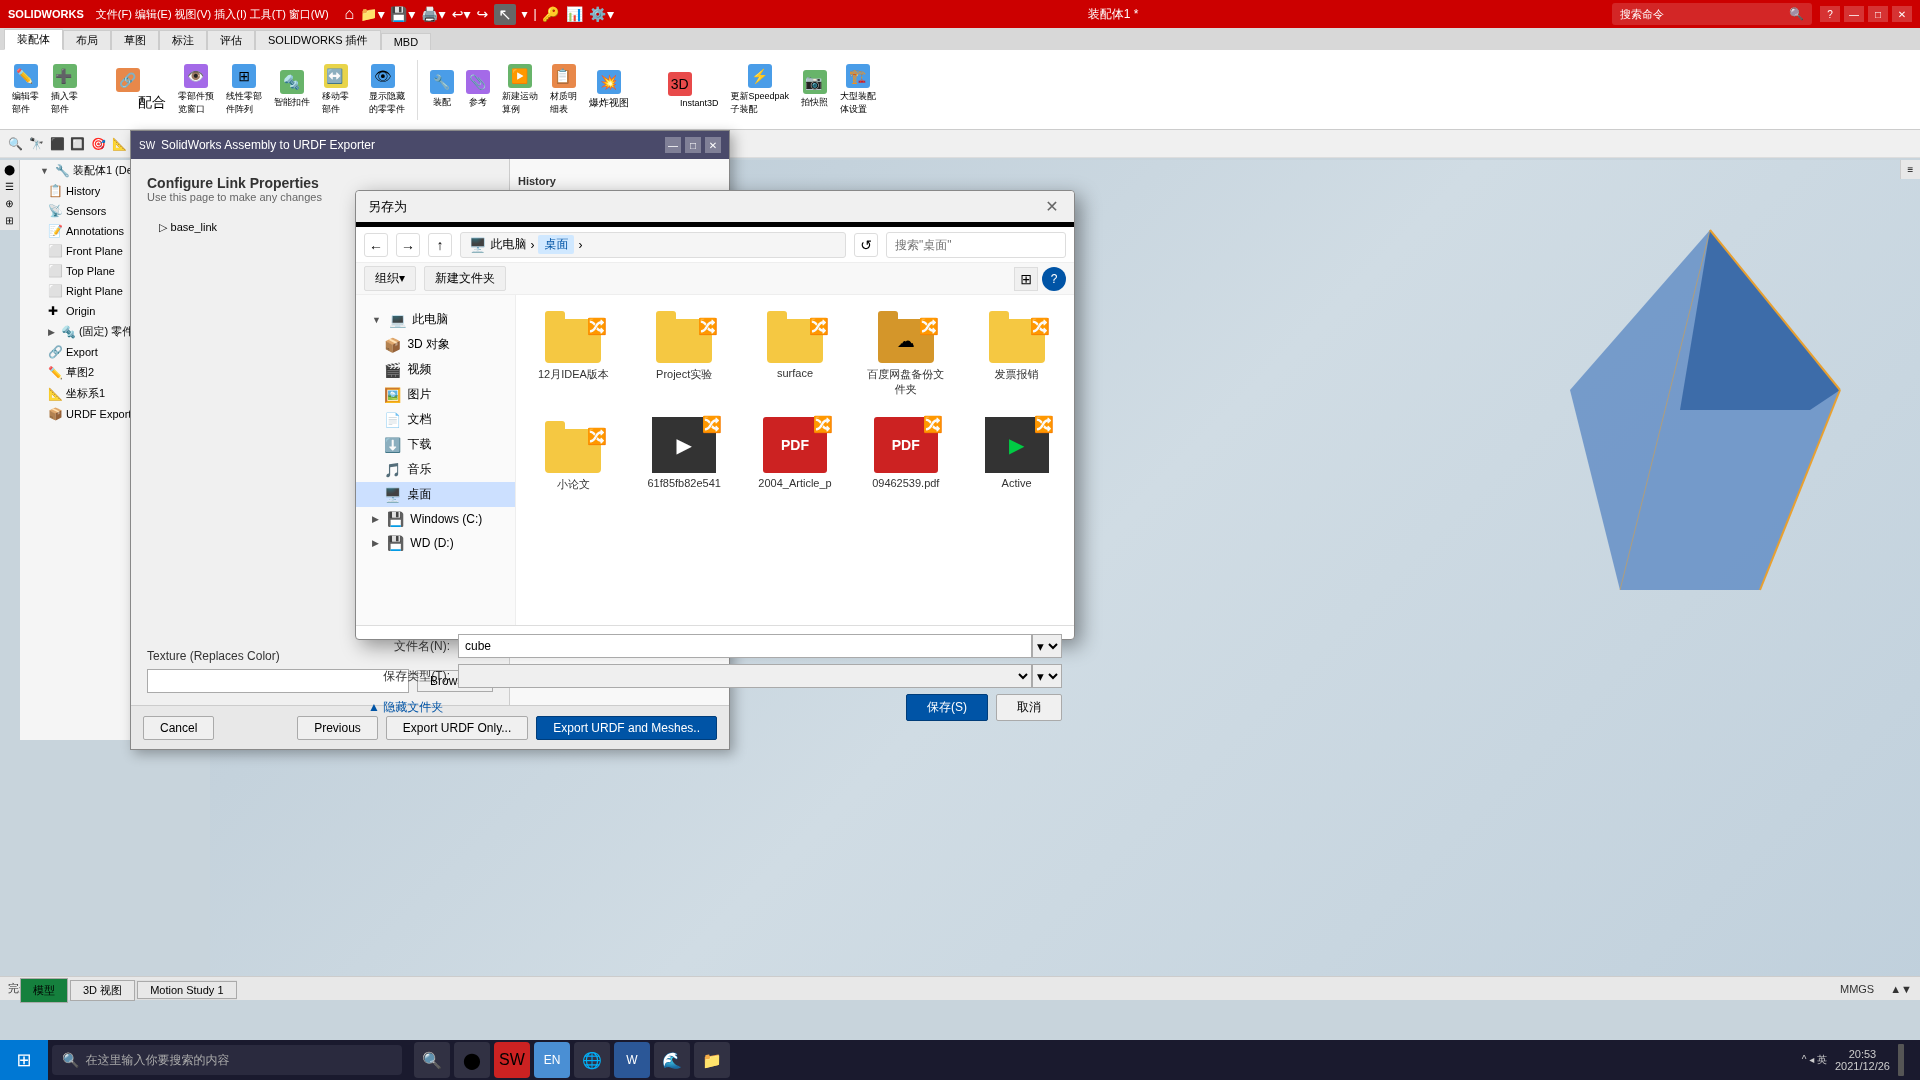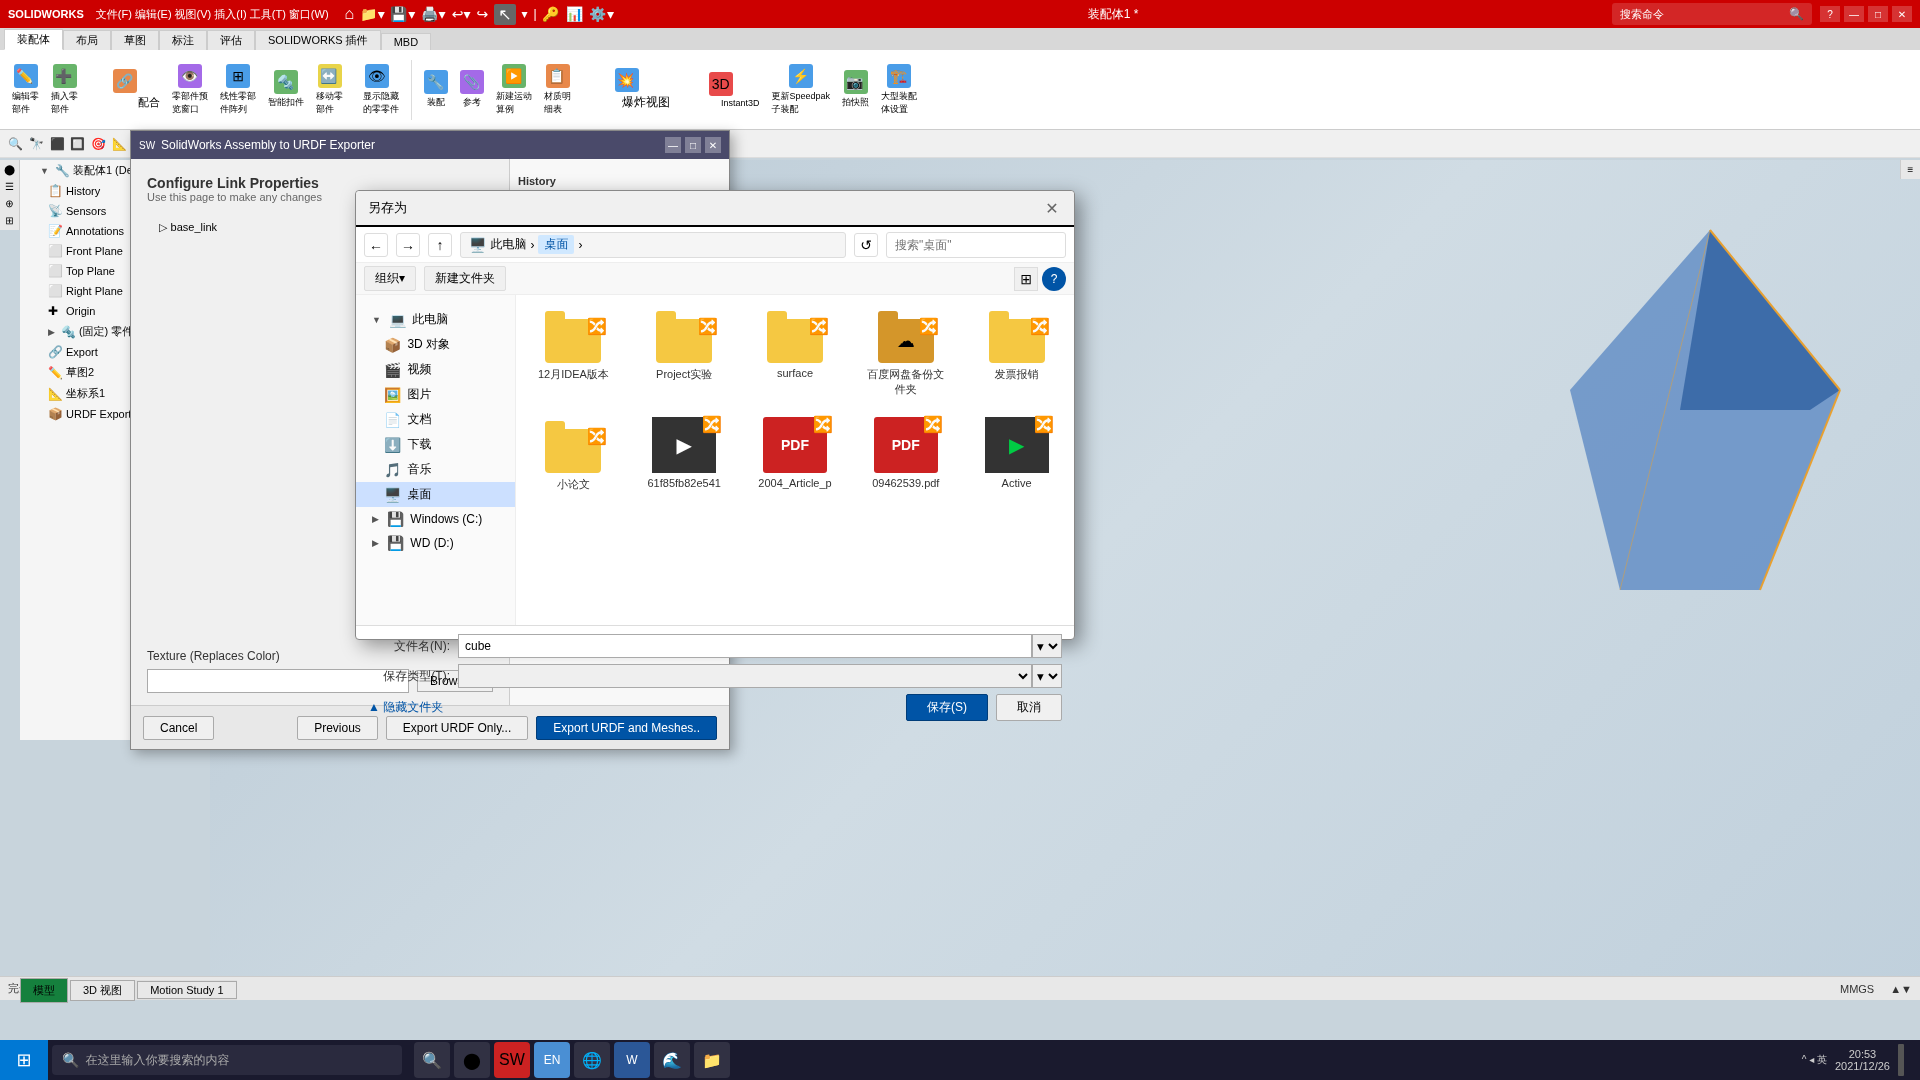--- a/index.html
+++ b/index.html
@@ -56,21 +56,21 @@
 
     
     .props-panel { position: absolute; right: 0; top: 28px; width: 220px; bottom: 44px; background: #f8f8f8; border-left: 1px solid #ccc; padding: 8px; overflow-y: auto; }
     .props-field { margin-bottom: 8px; }
     .props-label { font-size: 10px; color: #555; margin-bottom: 2px; }
     .props-input { width: 100%; height: 20px; border: 1px solid #aaa; font-size: 11px; padding: 0 4px; background: white; }
     .props-section { font-size: 11px; font-weight: bold; margin: 8px 0 4px 0; color: #333; }
 
     
     .dialog-saveas { position: absolute; top: 190px; left: 355px; width: 720px; height: 450px; background: white; border: 1px solid #888; box-shadow: 6px 6px 20px rgba(0,0,0,0.4); z-index: 200; border-radius: 4px; }
-    .saveas-titlebar { height: 36px; background: #f0f0f0; border-bottom: 2px solid #000000; display: flex; align-items: center; padding: 0 12px; font-size: 13px; border-radius: 4px 4px 0 0; }
+    .saveas-titlebar { height: 36px; background: #f0f0f0; border-bottom: 5px solid #000000; display: flex; align-items: center; padding: 0 12px; font-size: 13px; border-radius: 4px 4px 0 0; }
     .saveas-titlebar-title { flex: 1; font-size: 13px; font-weight: normal; }
     .saveas-titlebar-close { width: 20px; height: 20px; background: none; border: none; font-size: 16px; cursor: pointer; color: #666; display: flex; align-items: center; justify-content: center; }
     .saveas-toolbar { height: 36px; background: white; border-bottom: 1px solid #eee; display: flex; align-items: center; padding: 0 8px; gap: 8px; }
     .saveas-nav-btn { width: 24px; height: 24px; background: none; border: 1px solid #ddd; border-radius: 3px; cursor: pointer; display: flex; align-items: center; justify-content: center; font-size: 14px; }
     .saveas-breadcrumb { flex: 1; height: 26px; background: #f5f5f5; border: 1px solid #ddd; border-radius: 3px; display: flex; align-items: center; padding: 0 8px; font-size: 12px; gap: 4px; }
     .saveas-search { width: 180px; height: 26px; border: 1px solid #ddd; border-radius: 3px; padding: 0 8px; font-size: 12px; }
     .saveas-content { display: flex; height: 330px; }
     .saveas-sidebar { width: 160px; background: #fafafa; border-right: 1px solid #eee; overflow-y: auto; padding: 4px 0; }
     .saveas-sidebar-item { padding: 4px 8px 4px 16px; font-size: 12px; cursor: pointer; display: flex; align-items: center; gap: 6px; }
     .saveas-sidebar-item.selected { background: #cce0ff; }
@@ -145,21 +145,21 @@
     <div class="sw-ribbon-btn">
       <div class="sw-ribbon-icon" style="background:#4a9de8;">✏️</div>
       <span style="font-size:9px;">编辑零<br>部件</span>
     </div>
     <div class="sw-ribbon-btn">
       <div class="sw-ribbon-icon" style="background:#68b46a;">➕</div>
       <span style="font-size:9px;">插入零<br>部件</span>
     </div>
     <div class="sw-ribbon-btn">
       <div class="sw-ribbon-icon" style="background:#e8884a;">🔗</div>
-      <span style="font-size:11px;margin-left:48px;">配合</span>
+      <span style="font-size:14px;margin-left:48px;">配合</span>
     </div>
     <div class="sw-ribbon-btn">
       <div class="sw-ribbon-icon" style="background:#a46ae8;">👁️</div>
       <span style="font-size:9px;">零部件预<br>览窗口</span>
     </div>
     <div class="sw-ribbon-btn">
       <div class="sw-ribbon-icon" style="background:#4a9de8;">⊞</div>
       <span style="font-size:9px;">线性零部<br>件阵列</span>
     </div>
     <div class="sw-ribbon-btn">
@@ -186,21 +186,21 @@
     <div class="sw-ribbon-btn">
       <div class="sw-ribbon-icon" style="background:#68b46a;">▶️</div>
       <span style="font-size:9px;">新建运动<br>算例</span>
     </div>
     <div class="sw-ribbon-btn">
       <div class="sw-ribbon-icon" style="background:#e8884a;">📋</div>
       <span style="font-size:9px;">材质明<br>细表</span>
     </div>
     <div class="sw-ribbon-btn">
       <div class="sw-ribbon-icon" style="background:#4a9de8;">💥</div>
-      <span style="font-size:12px;margin-left:39px;">爆炸视图</span>
+      <span style="font-size:10px;">爆炸视图</span>
     </div>
     <div class="sw-ribbon-btn">
       <div class="sw-ribbon-icon" style="background:#e84a4a;">3D</div>
       <span style="font-size:9px;padding-left:39px;">Instant3D</span>
     </div>
     <div class="sw-ribbon-btn">
       <div class="sw-ribbon-icon" style="background:#4a9de8;">⚡</div>
       <span style="font-size:9px;">更新Speedpak<br>子装配</span>
     </div>
     <div class="sw-ribbon-btn">

